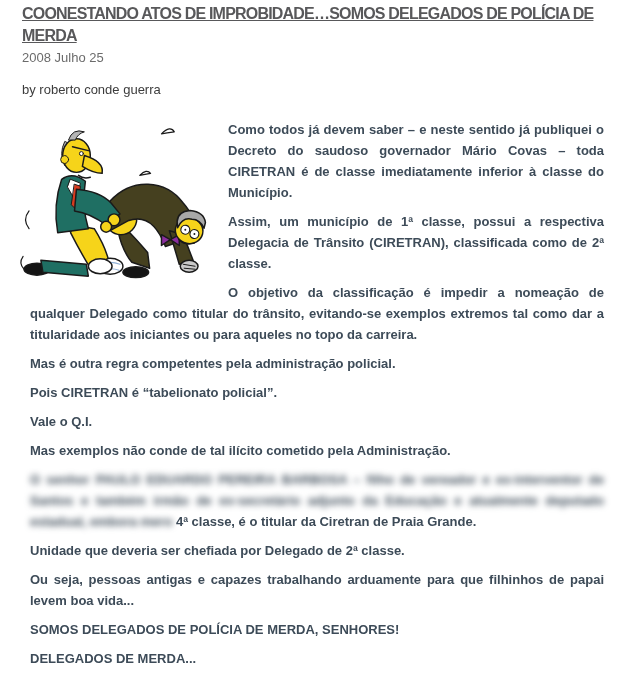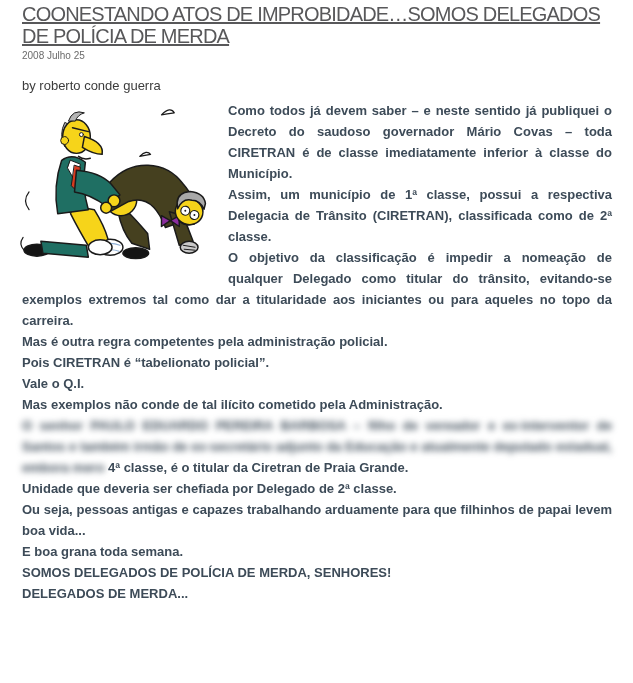--- a/index.html
+++ b/index.html
@@ -10,48 +10,48 @@
     height: 683px;
     overflow: hidden;
   }
   .page {
     font-family: "Liberation Sans", sans-serif;
     padding: 3px 21px 0 22px;
     width: 590px;
   }
   .title {
     margin: 0;
-    font-size: 20px;
+    font-size: 16px;
     line-height: 22px;
-    font-weight: normal;
+    font-weight: bold;
     letter-spacing: -0.8px;
     color: #58585a;
     text-decoration: underline;
     text-transform: uppercase;
     cursor: pointer;
   }
   .date {
     margin-top: 3px;
-    font-size: 10px;
+    font-size: 13px;
     color: #6b6b6b;
   }
   .byline {
     margin-top: 17px;
-    margin-bottom: 7px;
+    margin-bottom: 22px;
     font-size: 13px;
     color: #3c3c3c;
   }
   .content {
     font-size: 13px;
     line-height: 21px;
     font-weight: bold;
     color: #3d4b58;
     text-align: justify;
   }
-  .content p { margin: 0; }
+  .content p { margin: 8px; }
   .cartoon {
     float: left;
     margin: 1px 9px 2px -8px;
     width: 205px;
     height: 168px;
   }
   .censored {
     filter: blur(3px);
   }
 </style>
@@ -123,18 +123,17 @@
     <p>Como todos já devem saber – e neste sentido já publiquei o Decreto do saudoso governador Mário Covas – toda CIRETRAN é de classe imediatamente inferior à classe do Município.</p>
     <p>Assim, um município de 1ª classe, possui a respectiva Delegacia de Trânsito (CIRETRAN), classificada como de 2ª classe.</p>
     <p>O objetivo da classificação é impedir a nomeação de qualquer Delegado como titular do trânsito, evitando-se exemplos extremos tal como dar a titularidade aos iniciantes ou para aqueles no topo da carreira.</p>
     <p>Mas é outra regra competentes pela administração policial.</p>
     <p>Pois CIRETRAN é “tabelionato policial”.</p>
     <p>Vale o Q.I.</p>
     <p>Mas exemplos não conde de tal ilícito cometido pela Administração.</p>
     <p><span class="censored">O senhor PAULO EDUARDO PEREIRA BARBOSA – filho de vereador e ex-interventor de Santos e também irmão de ex-secretário adjunto da Educação e atualmente deputado estadual, embora mero</span><span> 4ª classe, é o titular da Ciretran de Praia Grande.</span></p>
     <p>Unidade que deveria ser chefiada por Delegado de 2ª classe.</p>
     <p>Ou seja, pessoas antigas e capazes trabalhando arduamente para que filhinhos de papai levem boa vida...</p>
-    <p>E boa grana toda semana.</p>
     <p>SOMOS DELEGADOS DE POLÍCIA DE MERDA, SENHORES!</p>
     <p>DELEGADOS DE MERDA...</p>
 
   </div>
 </div>
 
 </body></html>

